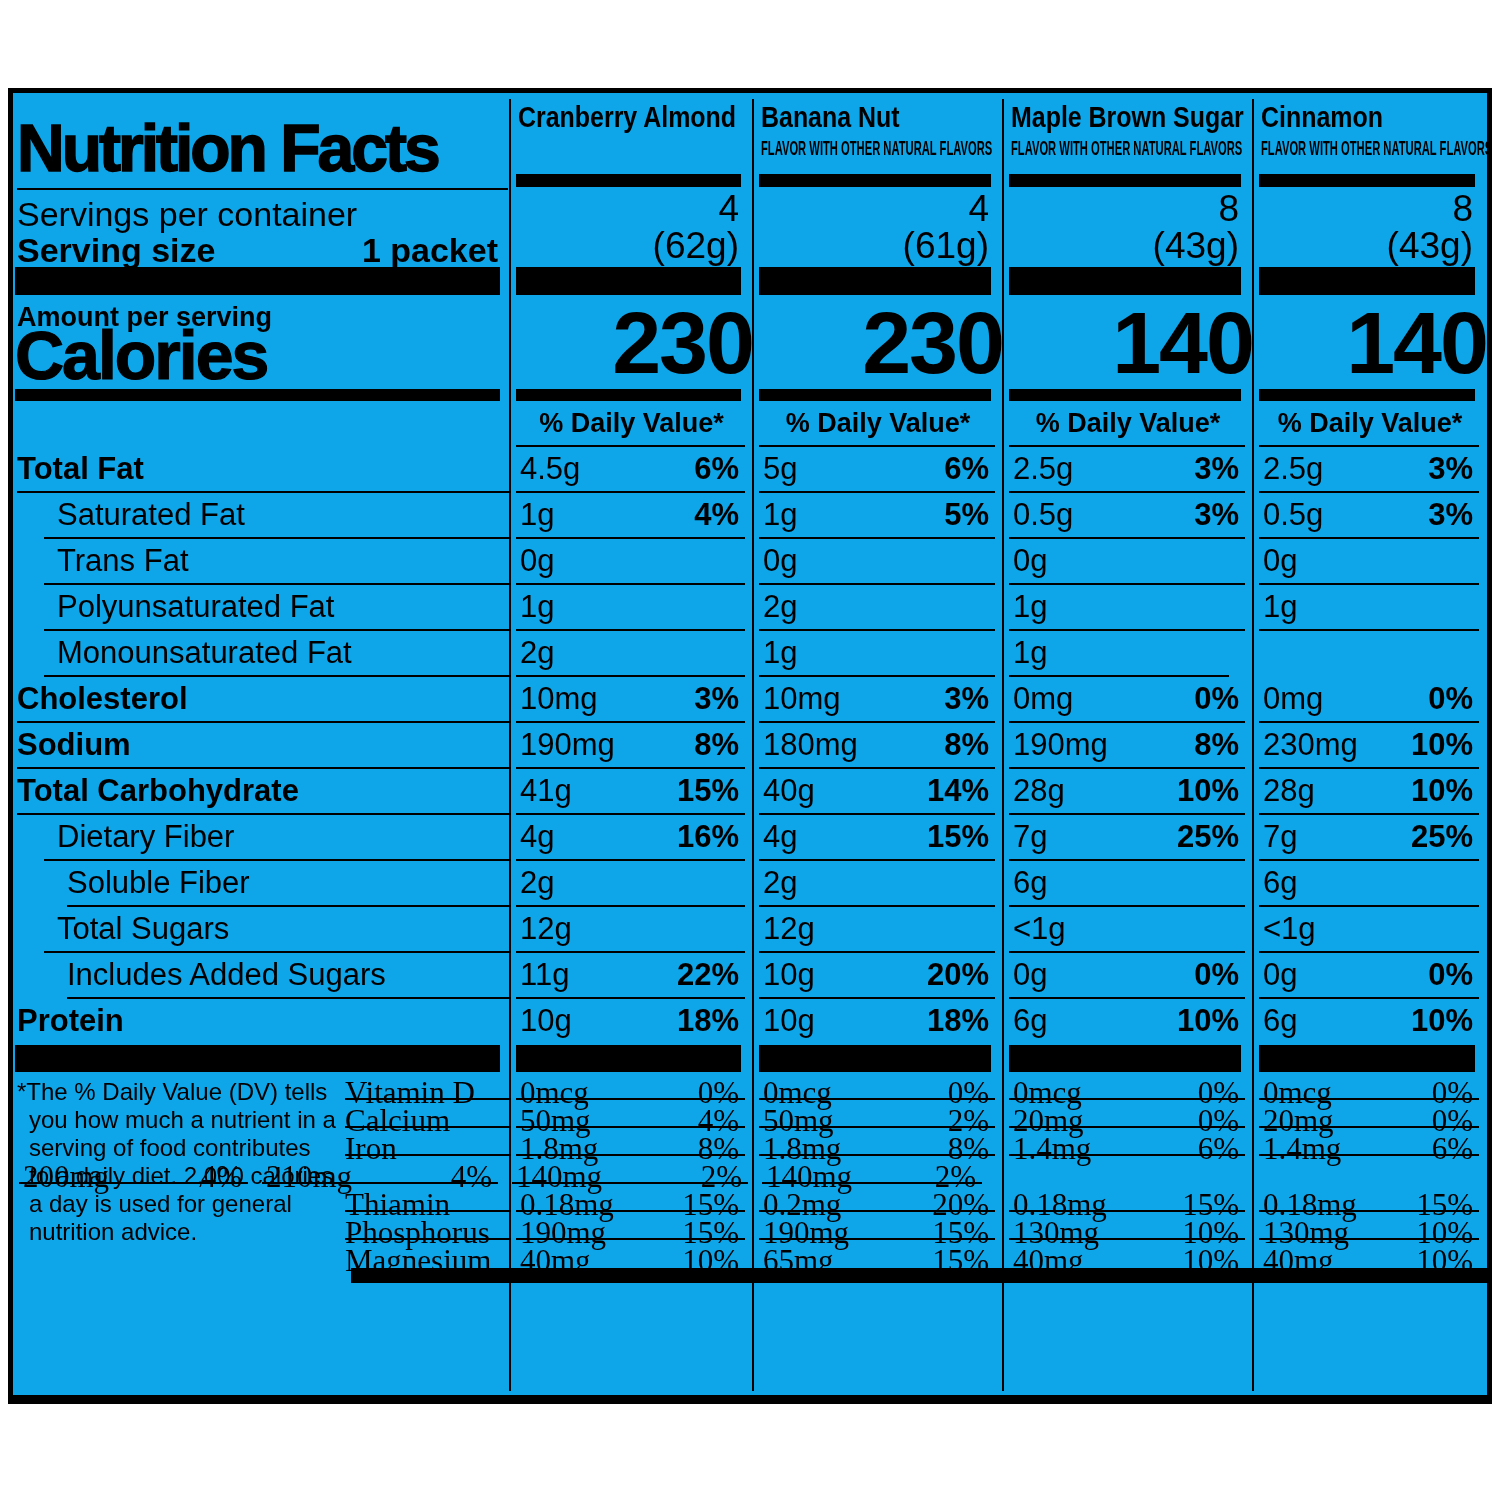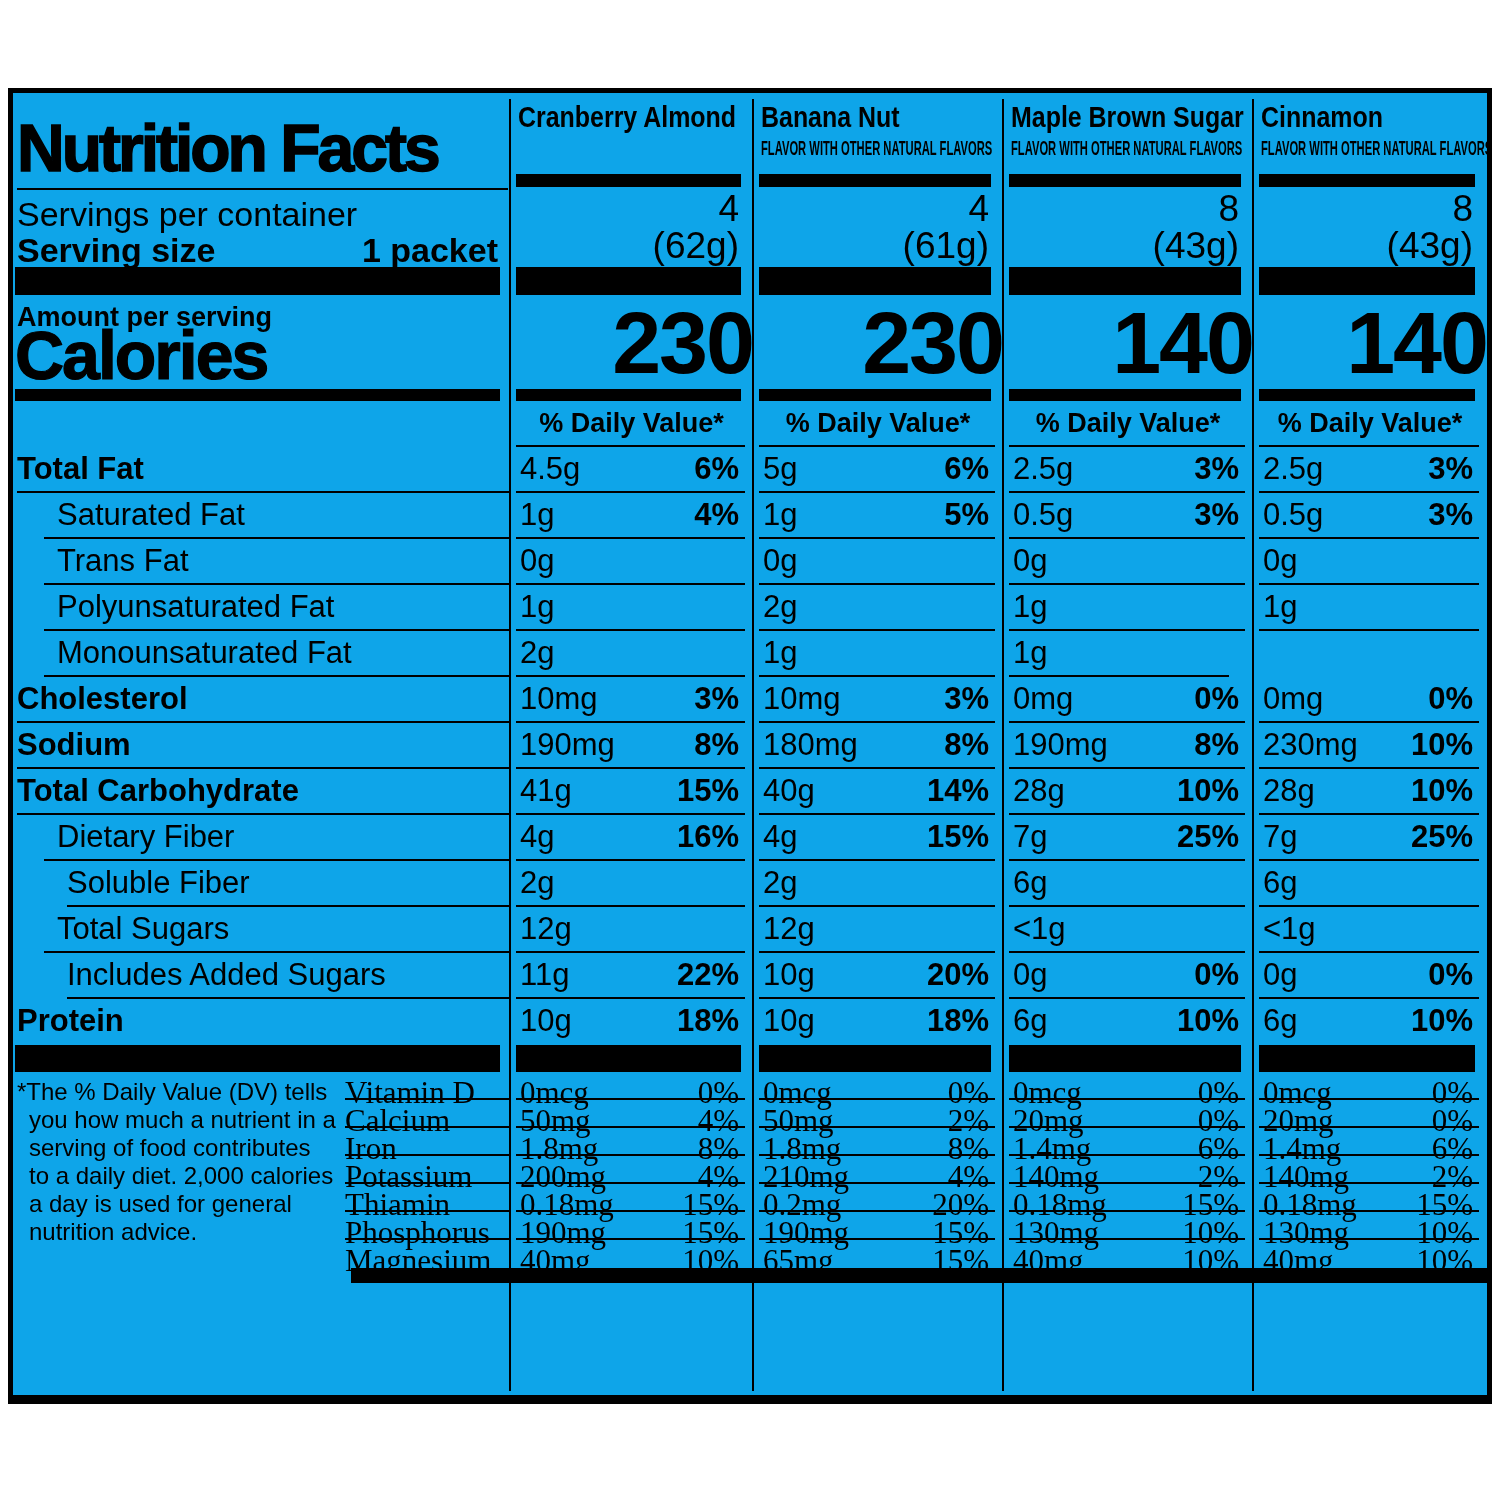--- a/index.html
+++ b/index.html
@@ -511,23 +511,20 @@
             <span class="amt">1.4mg</span>
             <span class="dv">6%</span>
           </div>
         <div class="vcell vval w-d hl">
             <span class="amt">1.4mg</span>
             <span class="dv">6%</span>
           </div>
       </div>
 
       <div class="vrow">
-        <div class="vcell vlabel w-label hl">
-            <span>Potassium</span>
-          </div>
         <div class="vcell vval w-a hl">
             <span class="amt">200mg</span>
             <span class="dv">4%</span>
           </div>
         <div class="vcell vval w-b hl">
             <span class="amt">210mg</span>
             <span class="dv">4%</span>
           </div>
         <div class="vcell vval w-c hl">
             <span class="amt">140mg</span>

